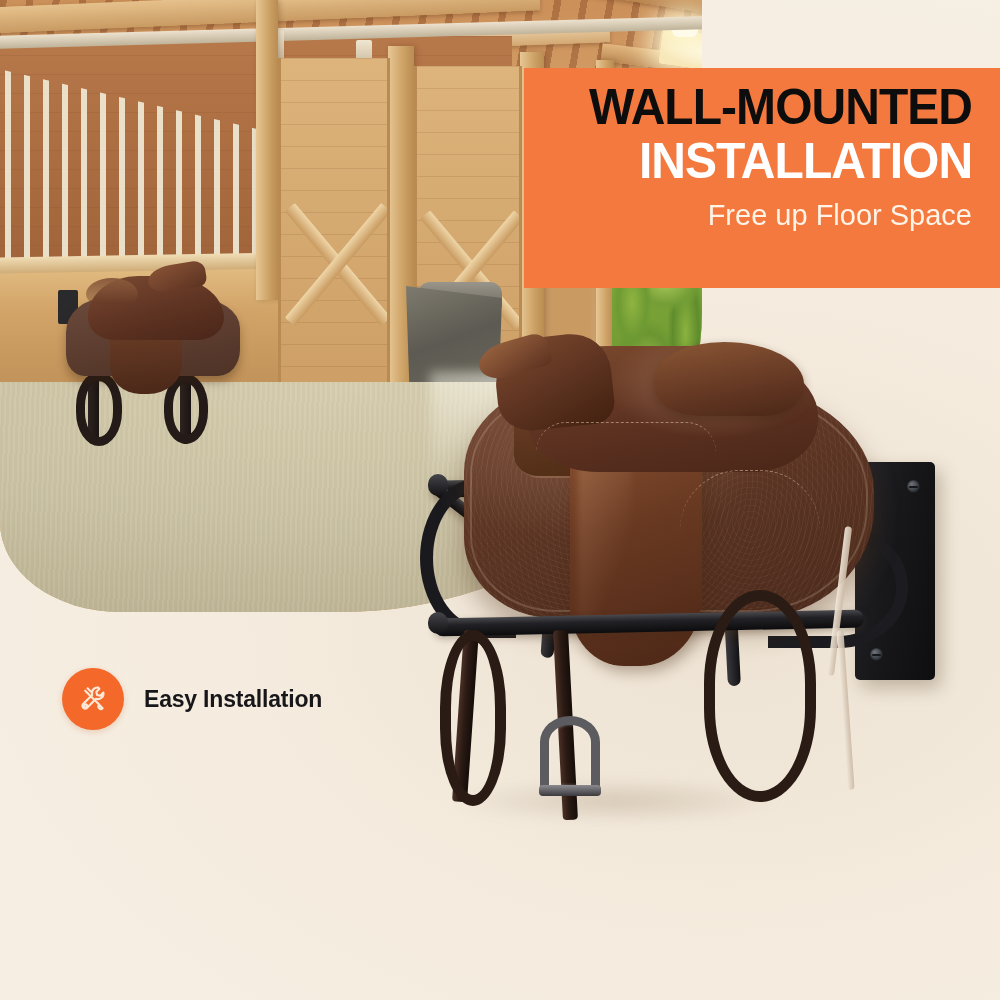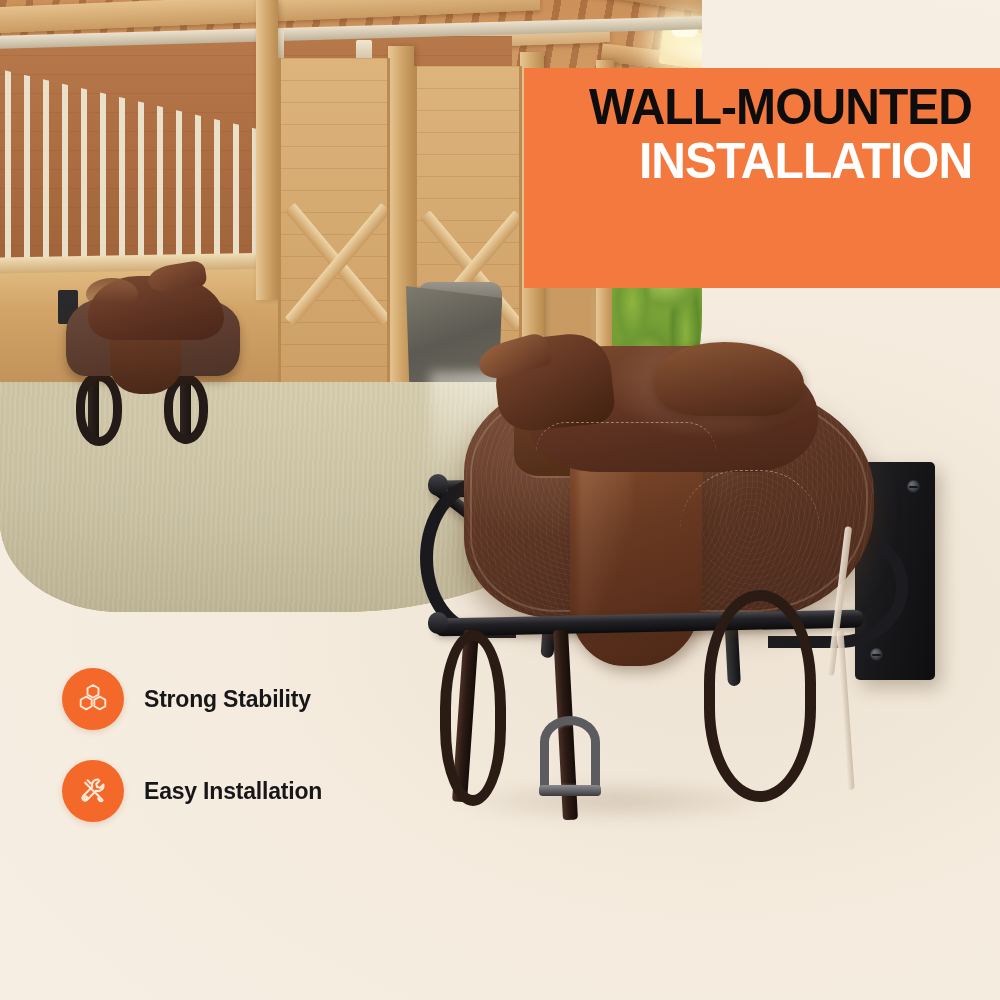--- a/index.html
+++ b/index.html
@@ -520,20 +520,21 @@
       </div>
 
     </div>
   </div>
 
   <div class="banner"></div>
   <div class="banner-fade"></div>
   <div class="banner-inner">
     <div class="head1">WALL-MOUNTED</div>
     <div class="head2">INSTALLATION</div>
+    <div class="head3">Free up Floor Space</div>
   </div>
 
   <div class="shadow-ground"></div>
 
   <div class="product">
 
     <div class="wall-plate"></div>
     <div class="screw" style="left:489px;top:150px;"></div>
     <div class="screw" style="left:452px;top:318px;"></div>
 
@@ -574,32 +575,20 @@
 
     <div class="iron" style="left:122px;top:386px;"></div>
     <div class="iron-tread" style="left:121px;top:455px;"></div>
 
     <div class="girth" style="left:418px;top:196px;height:150px;transform:rotate(7deg);"></div>
     <div class="girth" style="left:424px;top:300px;height:160px;transform:rotate(-4deg);"></div>
   </div>
 
   <div class="features">
 
-    <div class="feature">
-      <div class="fic">
-        <svg width="34" height="34" viewBox="0 0 34 34" aria-hidden="true">
-          <g fill="none" stroke="#FCE9D8" stroke-width="1.9" stroke-linejoin="round">
-            <polygon points="17,3 22.5,6.2 22.5,12.6 17,15.8 11.5,12.6 11.5,6.2"></polygon>
-            <polygon points="10.2,14.6 15.7,17.8 15.7,24.2 10.2,27.4 4.7,24.2 4.7,17.8"></polygon>
-            <polygon points="23.8,14.6 29.3,17.8 29.3,24.2 23.8,27.4 18.3,24.2 18.3,17.8"></polygon>
-          </g>
-        </svg>
-      </div>
-      <div class="flabel">Strong Stability</div>
-    </div>
 
     <div class="feature">
       <div class="fic">
         <svg width="34" height="34" viewBox="0 0 34 34" aria-hidden="true">
           <g fill="none" stroke="#FCE9D8" stroke-width="2.1" stroke-linecap="round" stroke-linejoin="round">
             <path d="M22.4 5.6a5.6 5.6 0 0 0-6.2 7.4L7.1 22.1a2.7 2.7 0 0 0 3.8 3.8l9.1-9.1a5.6 5.6 0 0 0 7.4-6.2l-3.2 3.2-3.1-.8-.8-3.1 3.1-3.1z"></path>
             <path d="M11.6 6.3l2.9 2.9"></path>
             <path d="M9.2 8.7l13.9 13.9"></path>
             <circle cx="9.6" cy="23.9" r="1.5"></circle>
             <path d="M23.2 22.8a2.4 2.4 0 1 0 3.4 3.4l-3.4-3.4z"></path>

